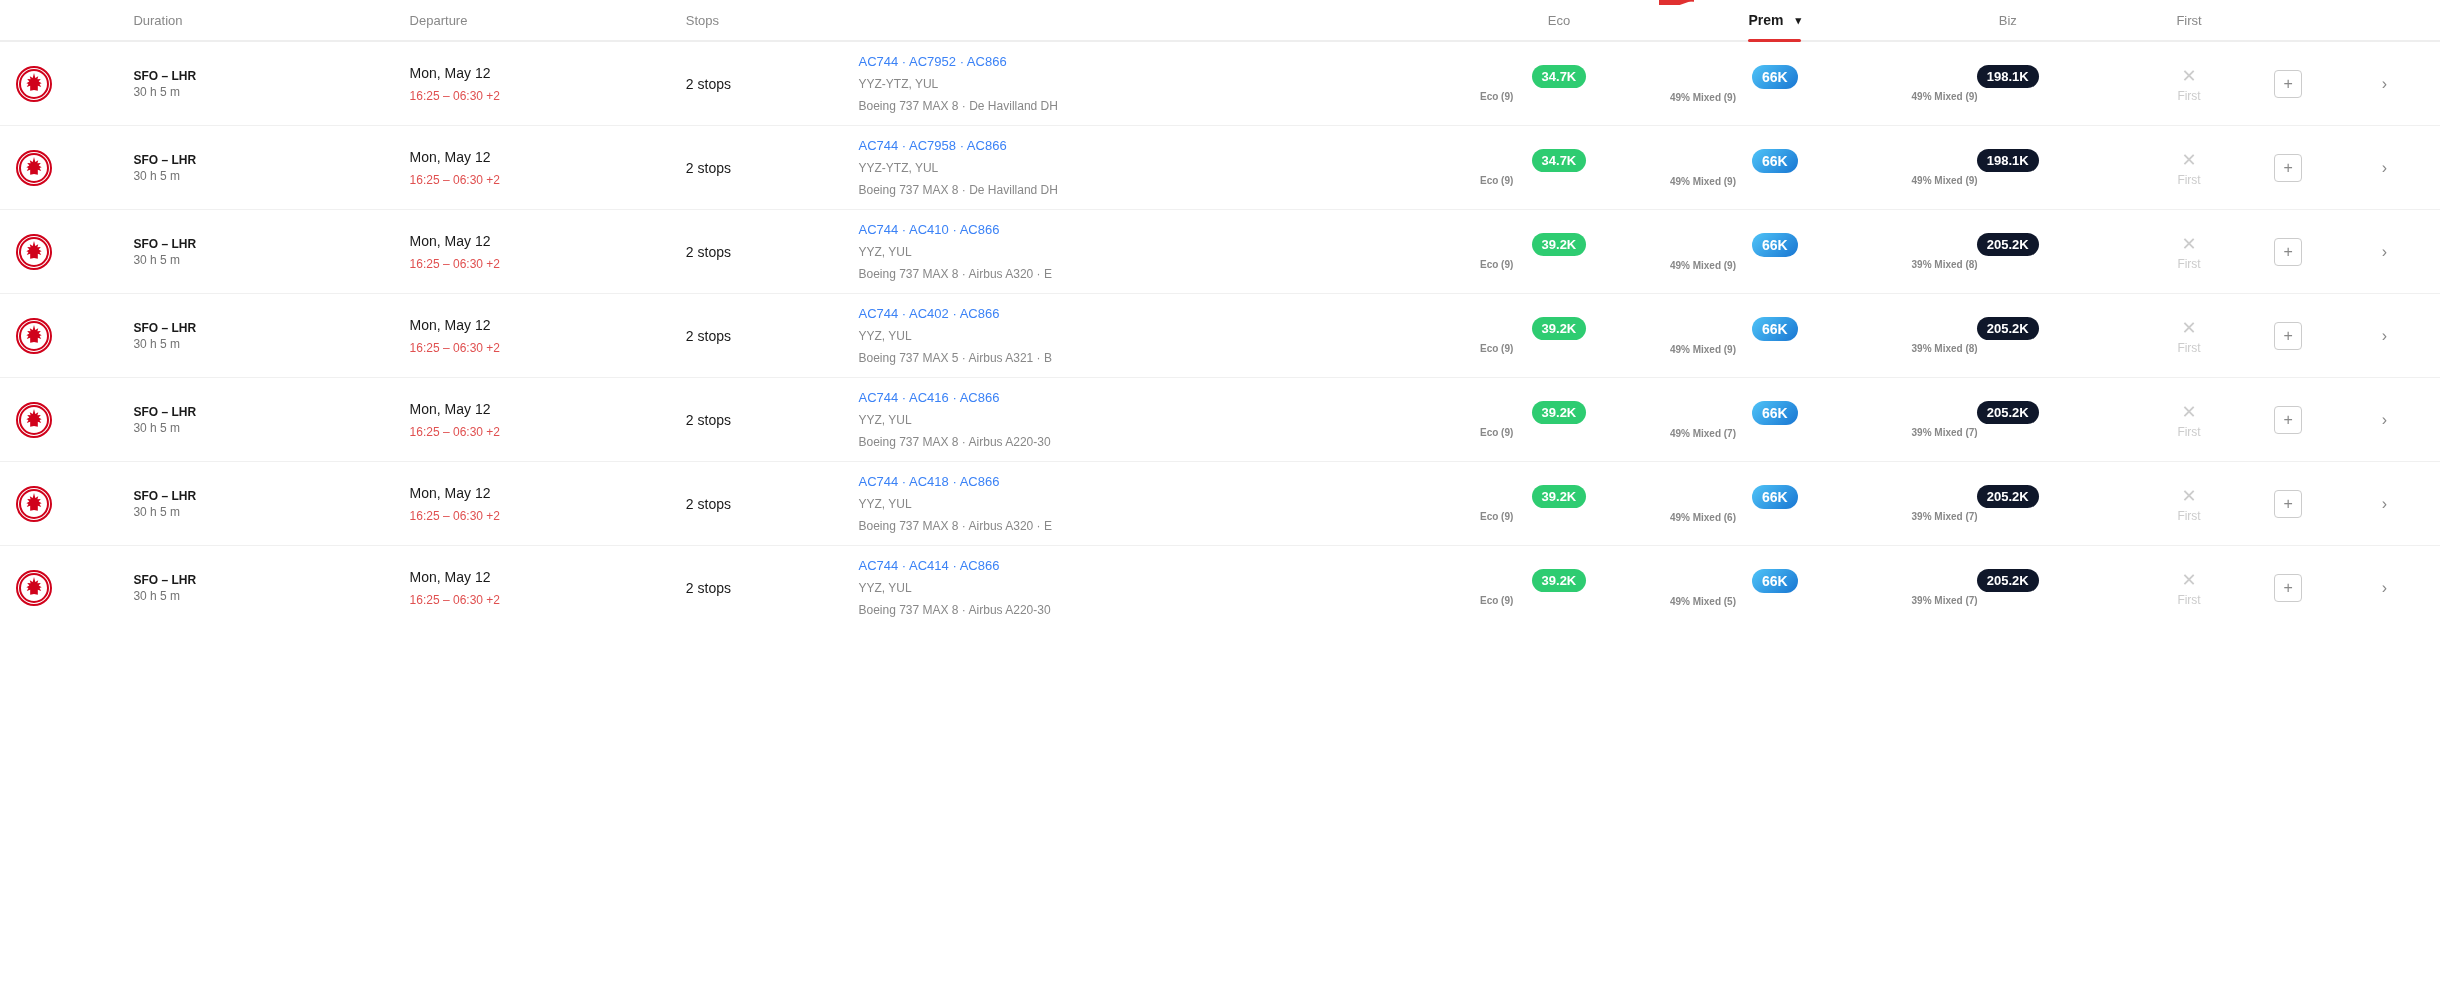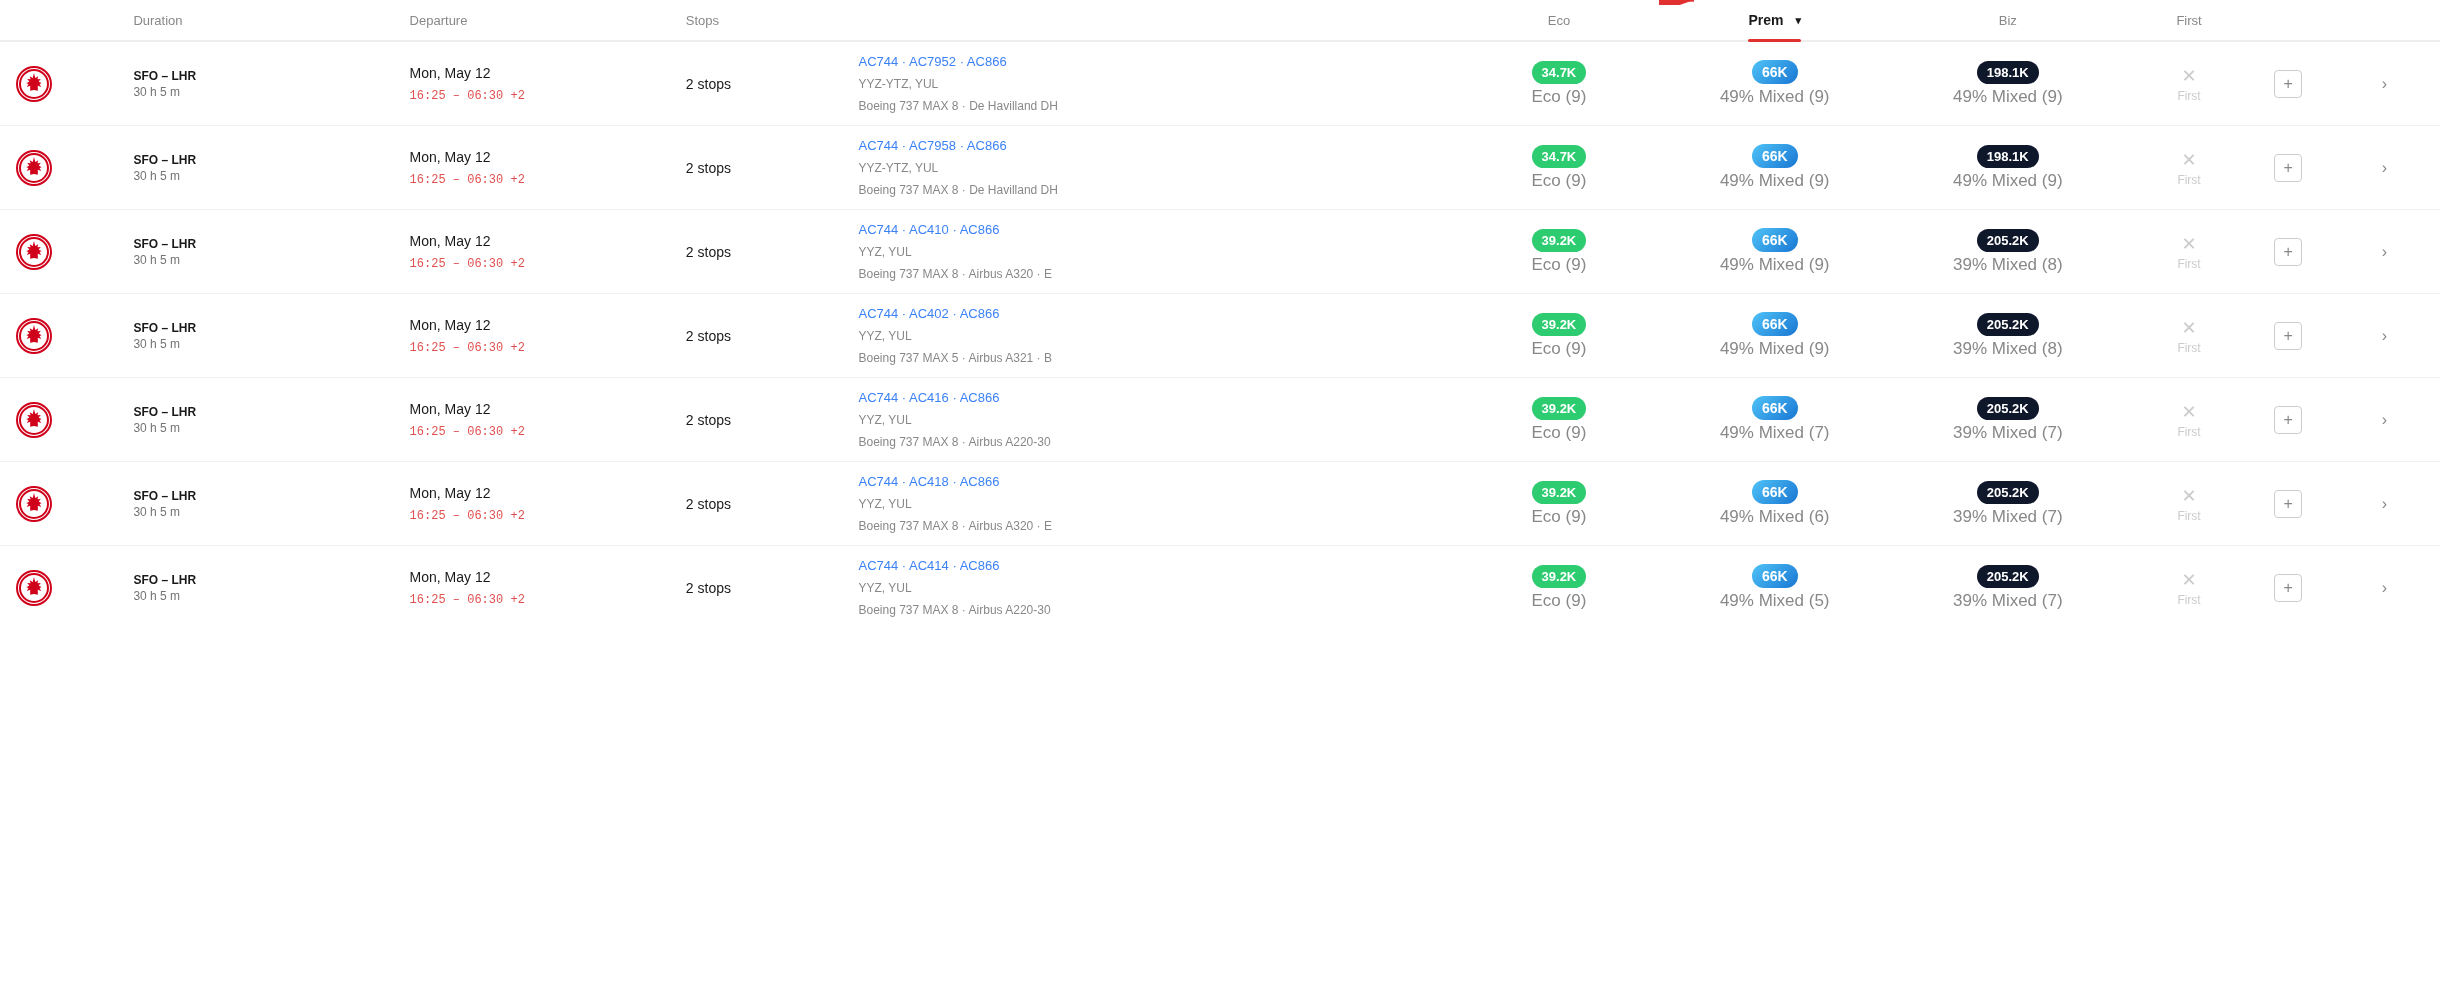--- a/index.html
+++ b/index.html
@@ -15,35 +15,35 @@
     
     tbody tr { border-bottom: 1px solid #f0f0f0; }
     tbody tr:last-child { border-bottom: none; }
     
     td { padding: 12px 16px; vertical-align: middle; }
     
     .route { font-weight: 600; font-size: 12px; color: #1a1a1a; }
     .duration { color: #737373; font-size: 12px; margin-top: 2px; }
     
     .departure-main { font-size: 14px; color: #1a1a1a; }
-    .departure-sub { color: #e05050; font-size: 12px; margin-top: 8px; font-family: Liberation Mono, monospace; }
+    .departure-sub { color: #e05050; font-size: 12px; margin-top: 8px; }
     
     .stops-main { font-size: 14px; color: #1a1a1a; }
     
     .flight-codes { font-size: 13px; color: #3b82f6; font-weight: 500; }
     .aircraft { color: #888; font-size: 12px; margin-top: 8px; }
     
     .price-badge { display: inline-block; border-radius: 20px; padding: 4px 10px; font-size: 13px; font-weight: 700; color: #fff; white-space: nowrap; cursor: pointer; }
     .price-eco { background: #2ecc71; }
     
     .price-prem { display: inline-block; border-radius: 20px; padding: 4px 10px; font-size: 14px; font-weight: 700; color: #fff; background: linear-gradient(135deg, #4fc3f7, #1976d2); white-space: nowrap; cursor: pointer; }
     
     .price-biz { display: inline-block; border-radius: 20px; padding: 4px 10px; font-size: 13px; font-weight: 700; color: #fff; background: #0f172a; white-space: nowrap; cursor: pointer; text-align: right; }
     
-    .price-sub { color: #888; font-size: 17px; margin-top: 3px; text-align: center; }
+    .price-sub { color: #888; font-size: 10px; margin-top: 3px; text-align: left; font-weight: bold; }
     
     .first-col { text-align: center; }
     .first-x { color: #ccc; font-size: 18px; display: block; }
     .first-label { color: #ccc; font-size: 12px; margin-top: 2px; }
     
     .add-btn { width: 28px; height: 28px; border: 1.5px solid #ccc; border-radius: 4px; background: #fff; cursor: pointer; display: flex; align-items: center; justify-content: center; font-size: 16px; color: #888; }
     
     .expand-btn { background: none; border: none; cursor: pointer; color: #888; font-size: 16px; padding: 4px; }
     
     .col-airline { width: 60px; }

